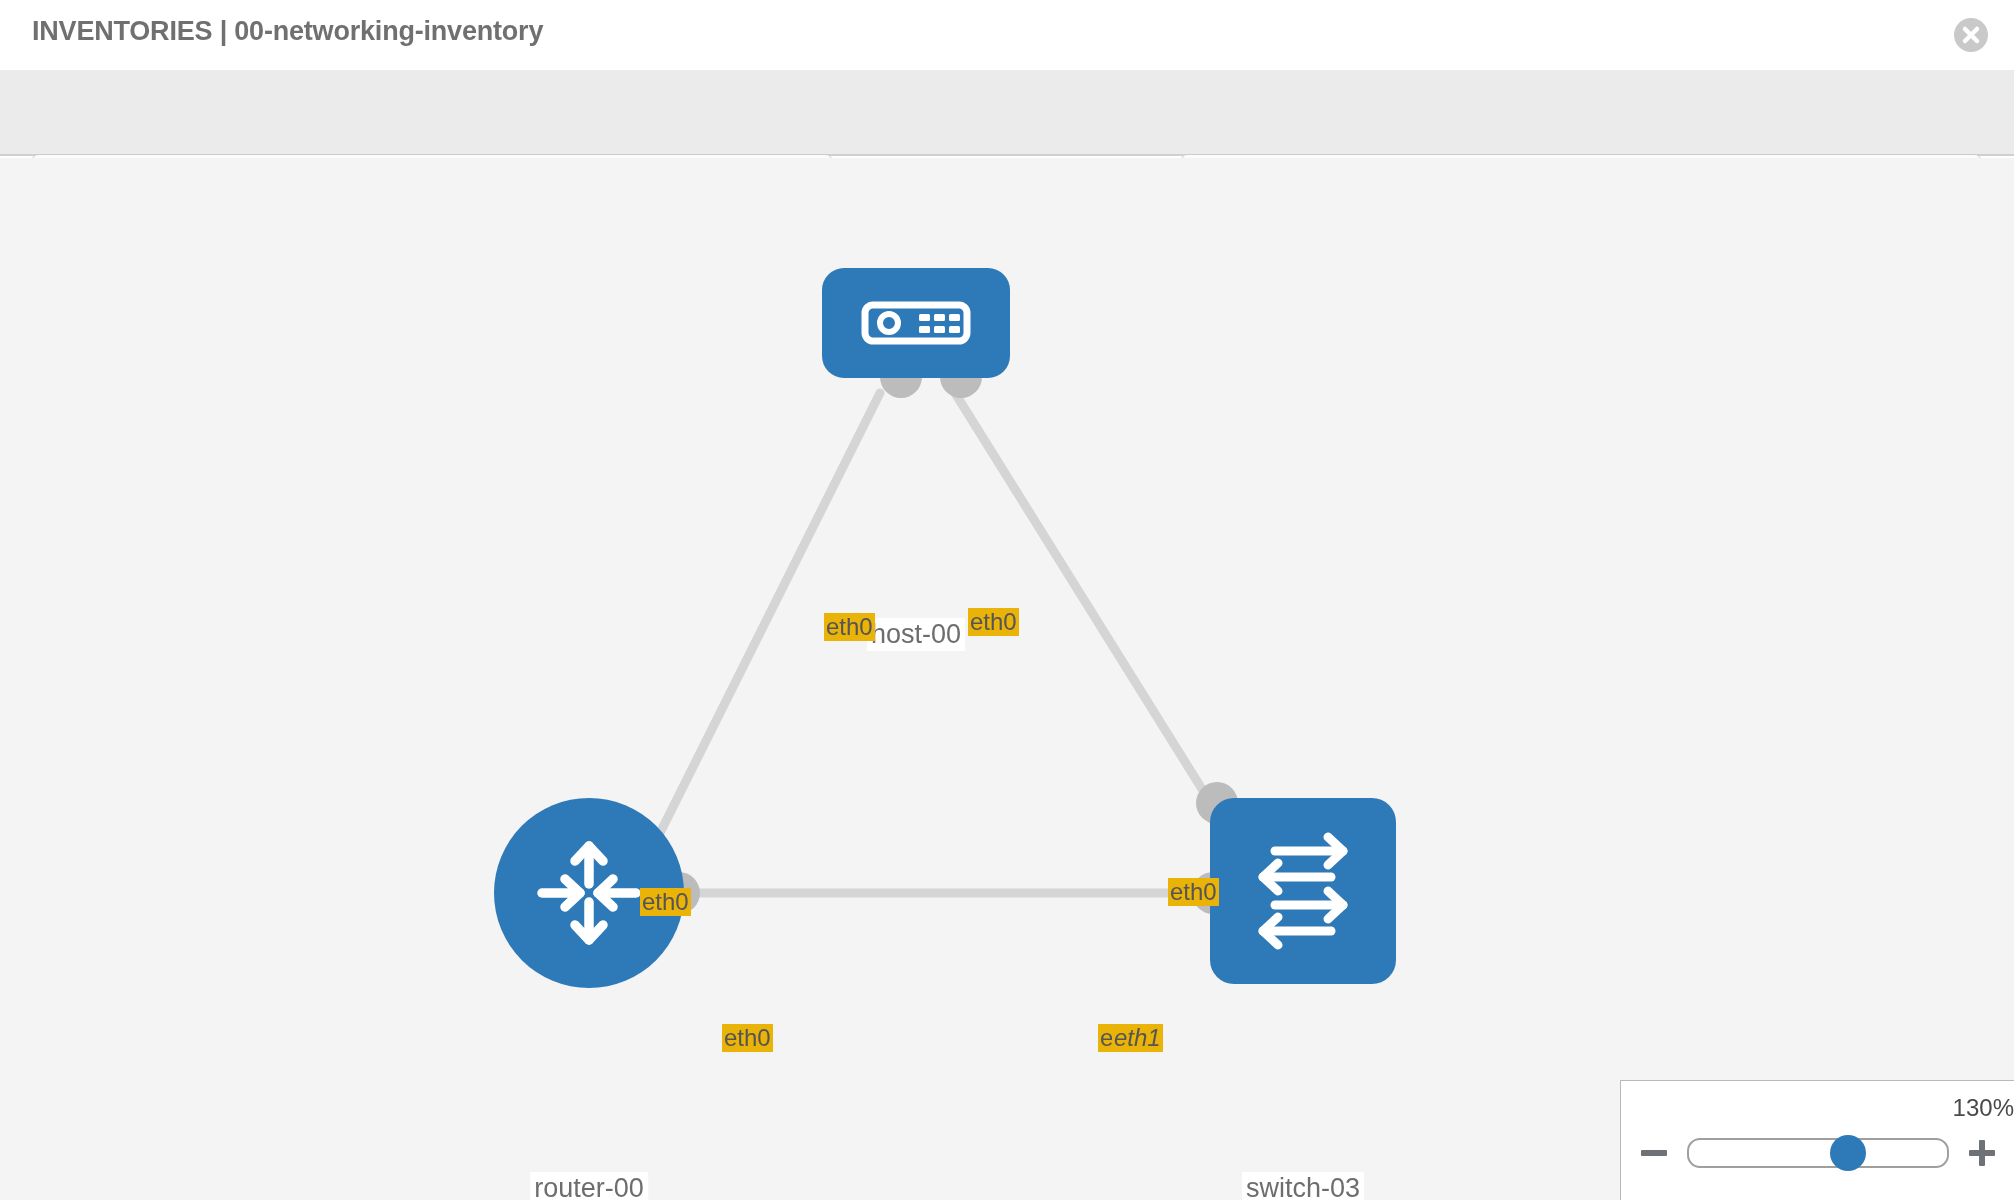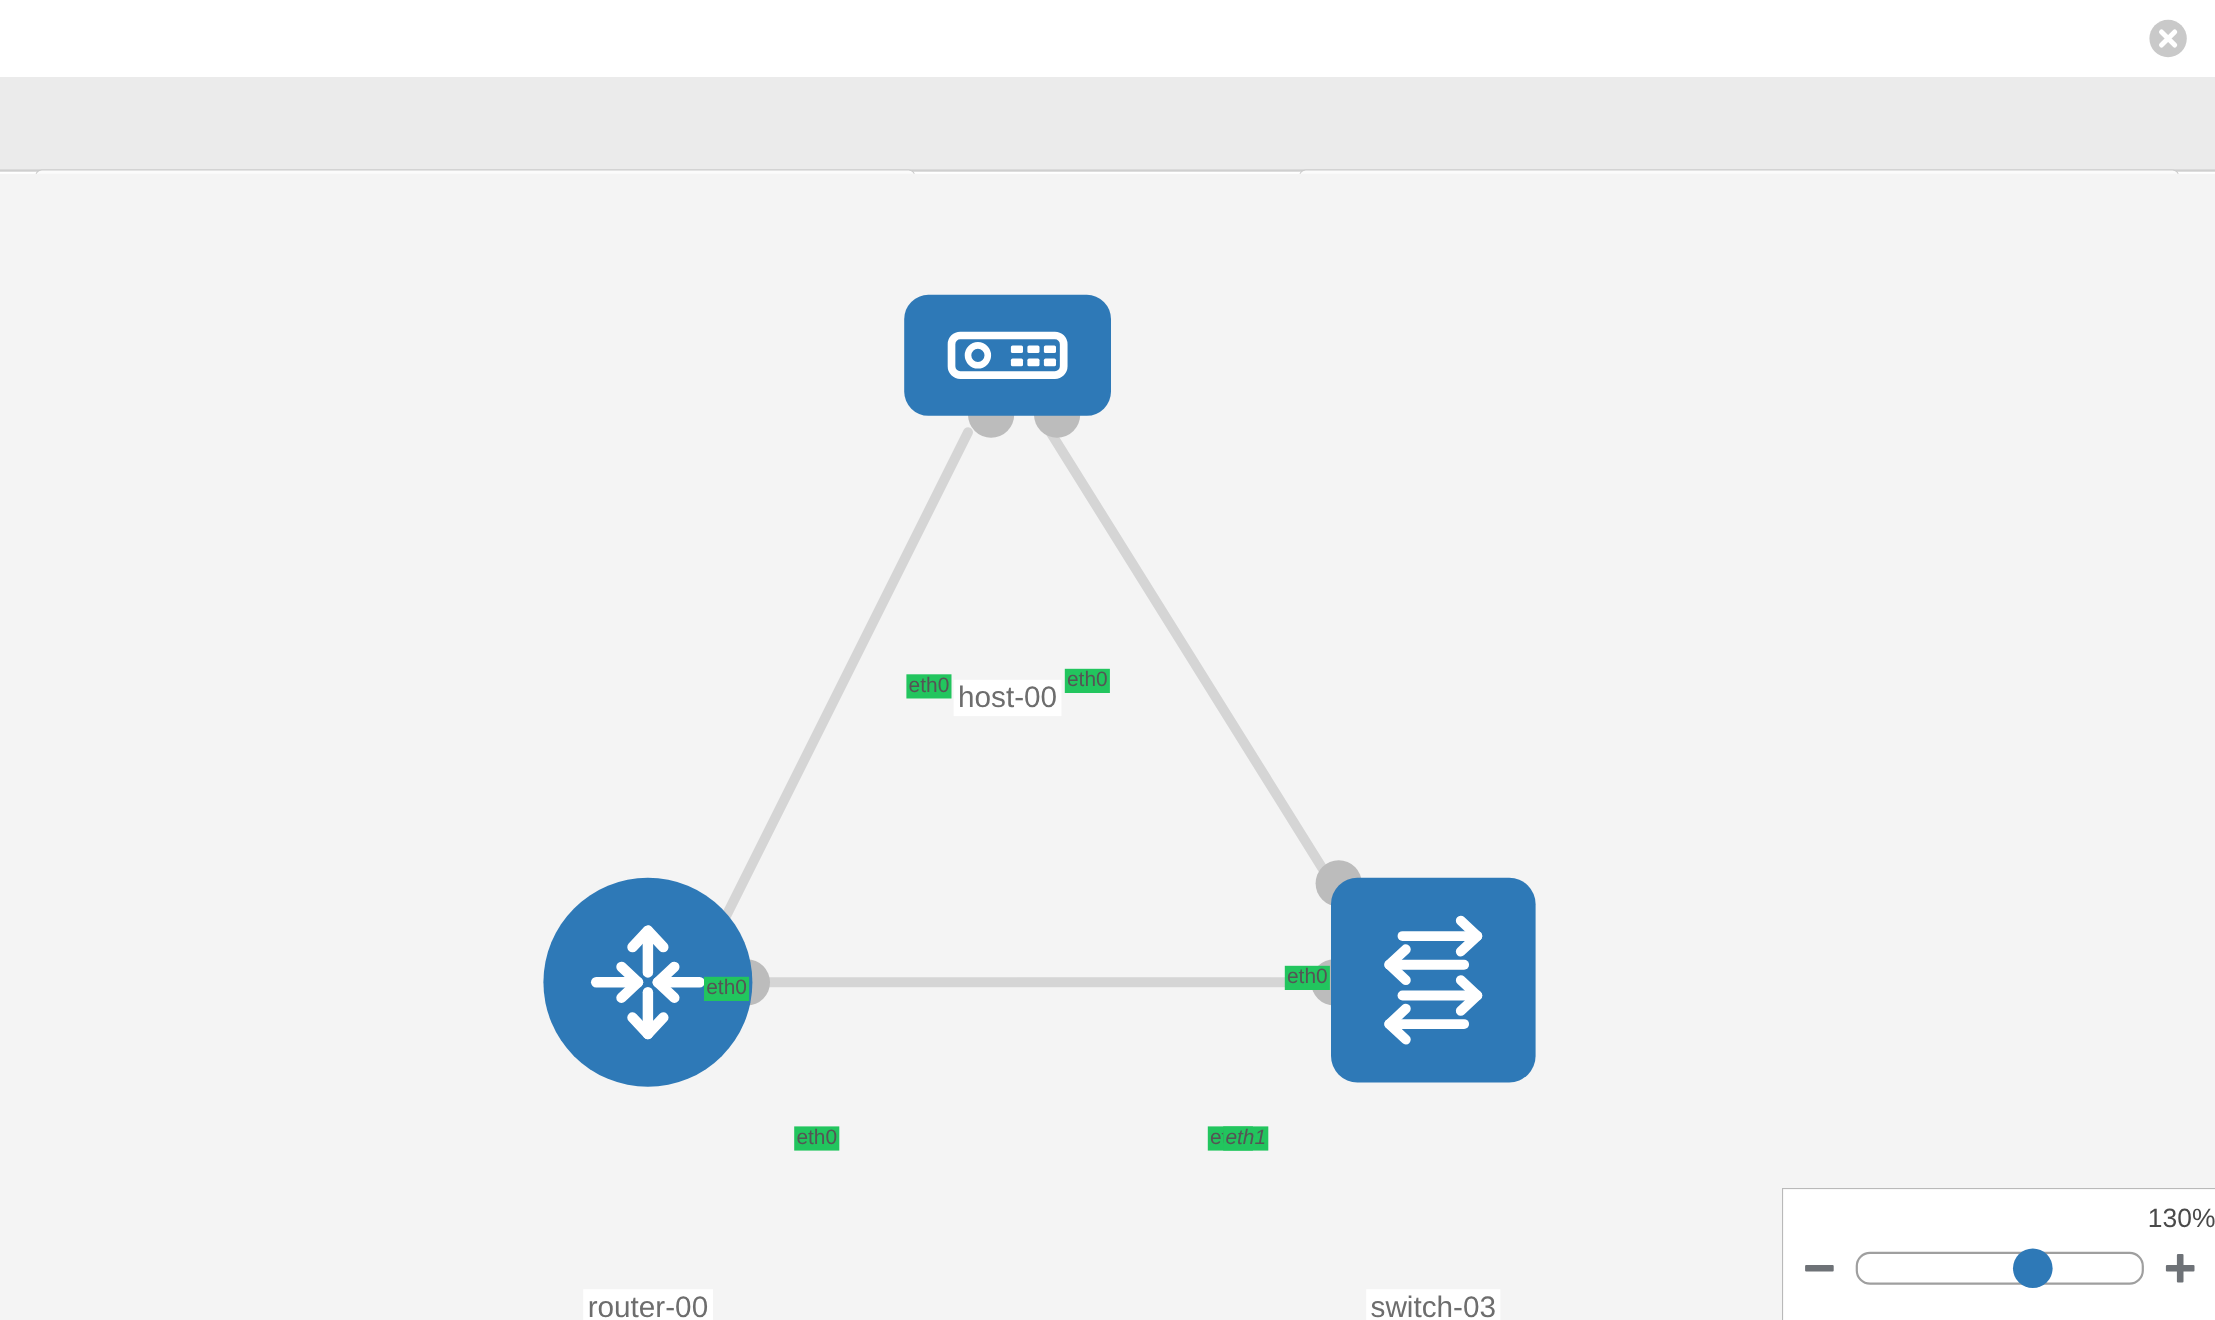--- a/index.html
+++ b/index.html
@@ -120,23 +120,23 @@
 
   
   .port {
     position: absolute;
     width: 42px; height: 42px;
     border-radius: 50%;
     background: #bcbcbc;
   }
   .port-label {
     position: absolute;
-    font-size: 19px;
+    font-size: 24px;
     color: #555555;
-    background: #22c55e;
+    background: #eab308;
     padding: 0 2px;
     white-space: nowrap;
   }
 
   
   .zoom-panel {
     position: absolute;
     left: 1620px; top: 1080px;
     width: 394px; height: 120px;
     background: #ffffff;
@@ -188,20 +188,21 @@
     background: #2e79b7;
     cursor: grab;
   }
 </style>
 </head>
 <body>
 
 <div id="app">
 
   <div class="header">
+    <div class="header-title">INVENTORIES | 00-networking-inventory</div>
     <div class="close-btn">
       <svg width="34" height="34" viewBox="0 0 34 34">
         <path d="M11 11 L23 23 M23 11 L11 23" stroke="#ffffff" stroke-width="4.5" stroke-linecap="round"></path>
       </svg>
     </div>
   </div>
 
   <div class="toolbar">
 
     <div class="select-box" id="actions-select">

